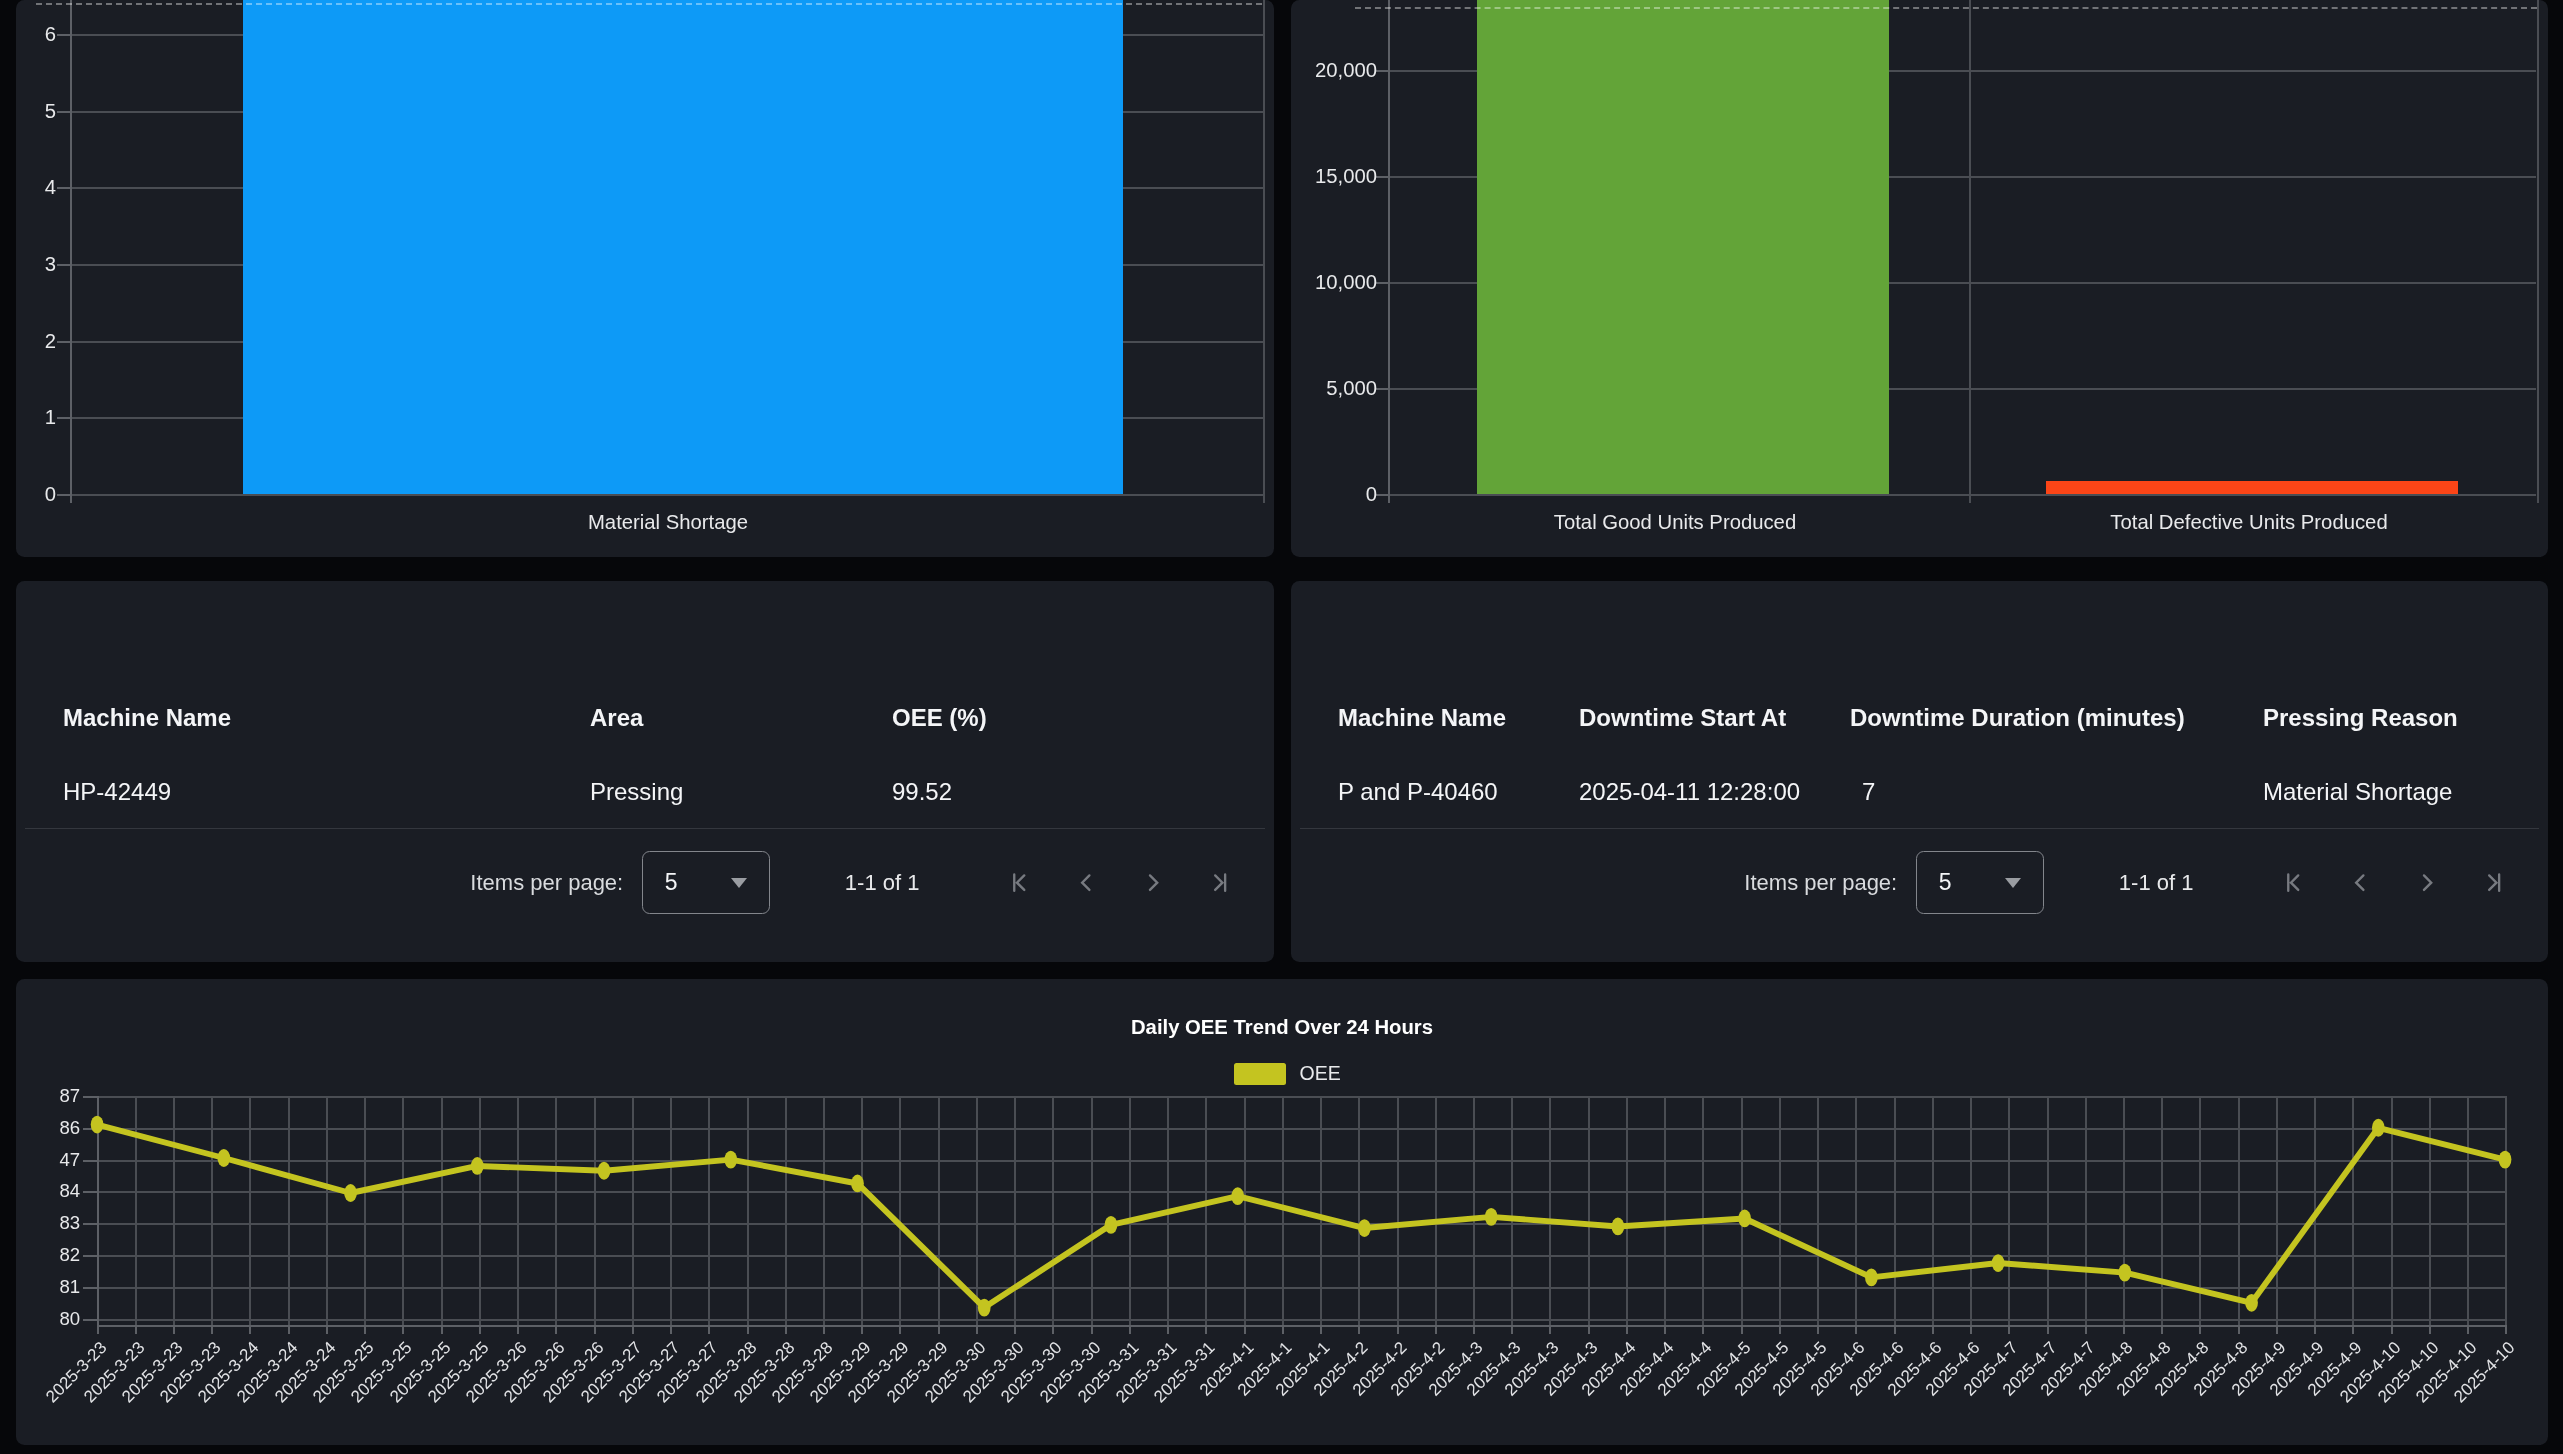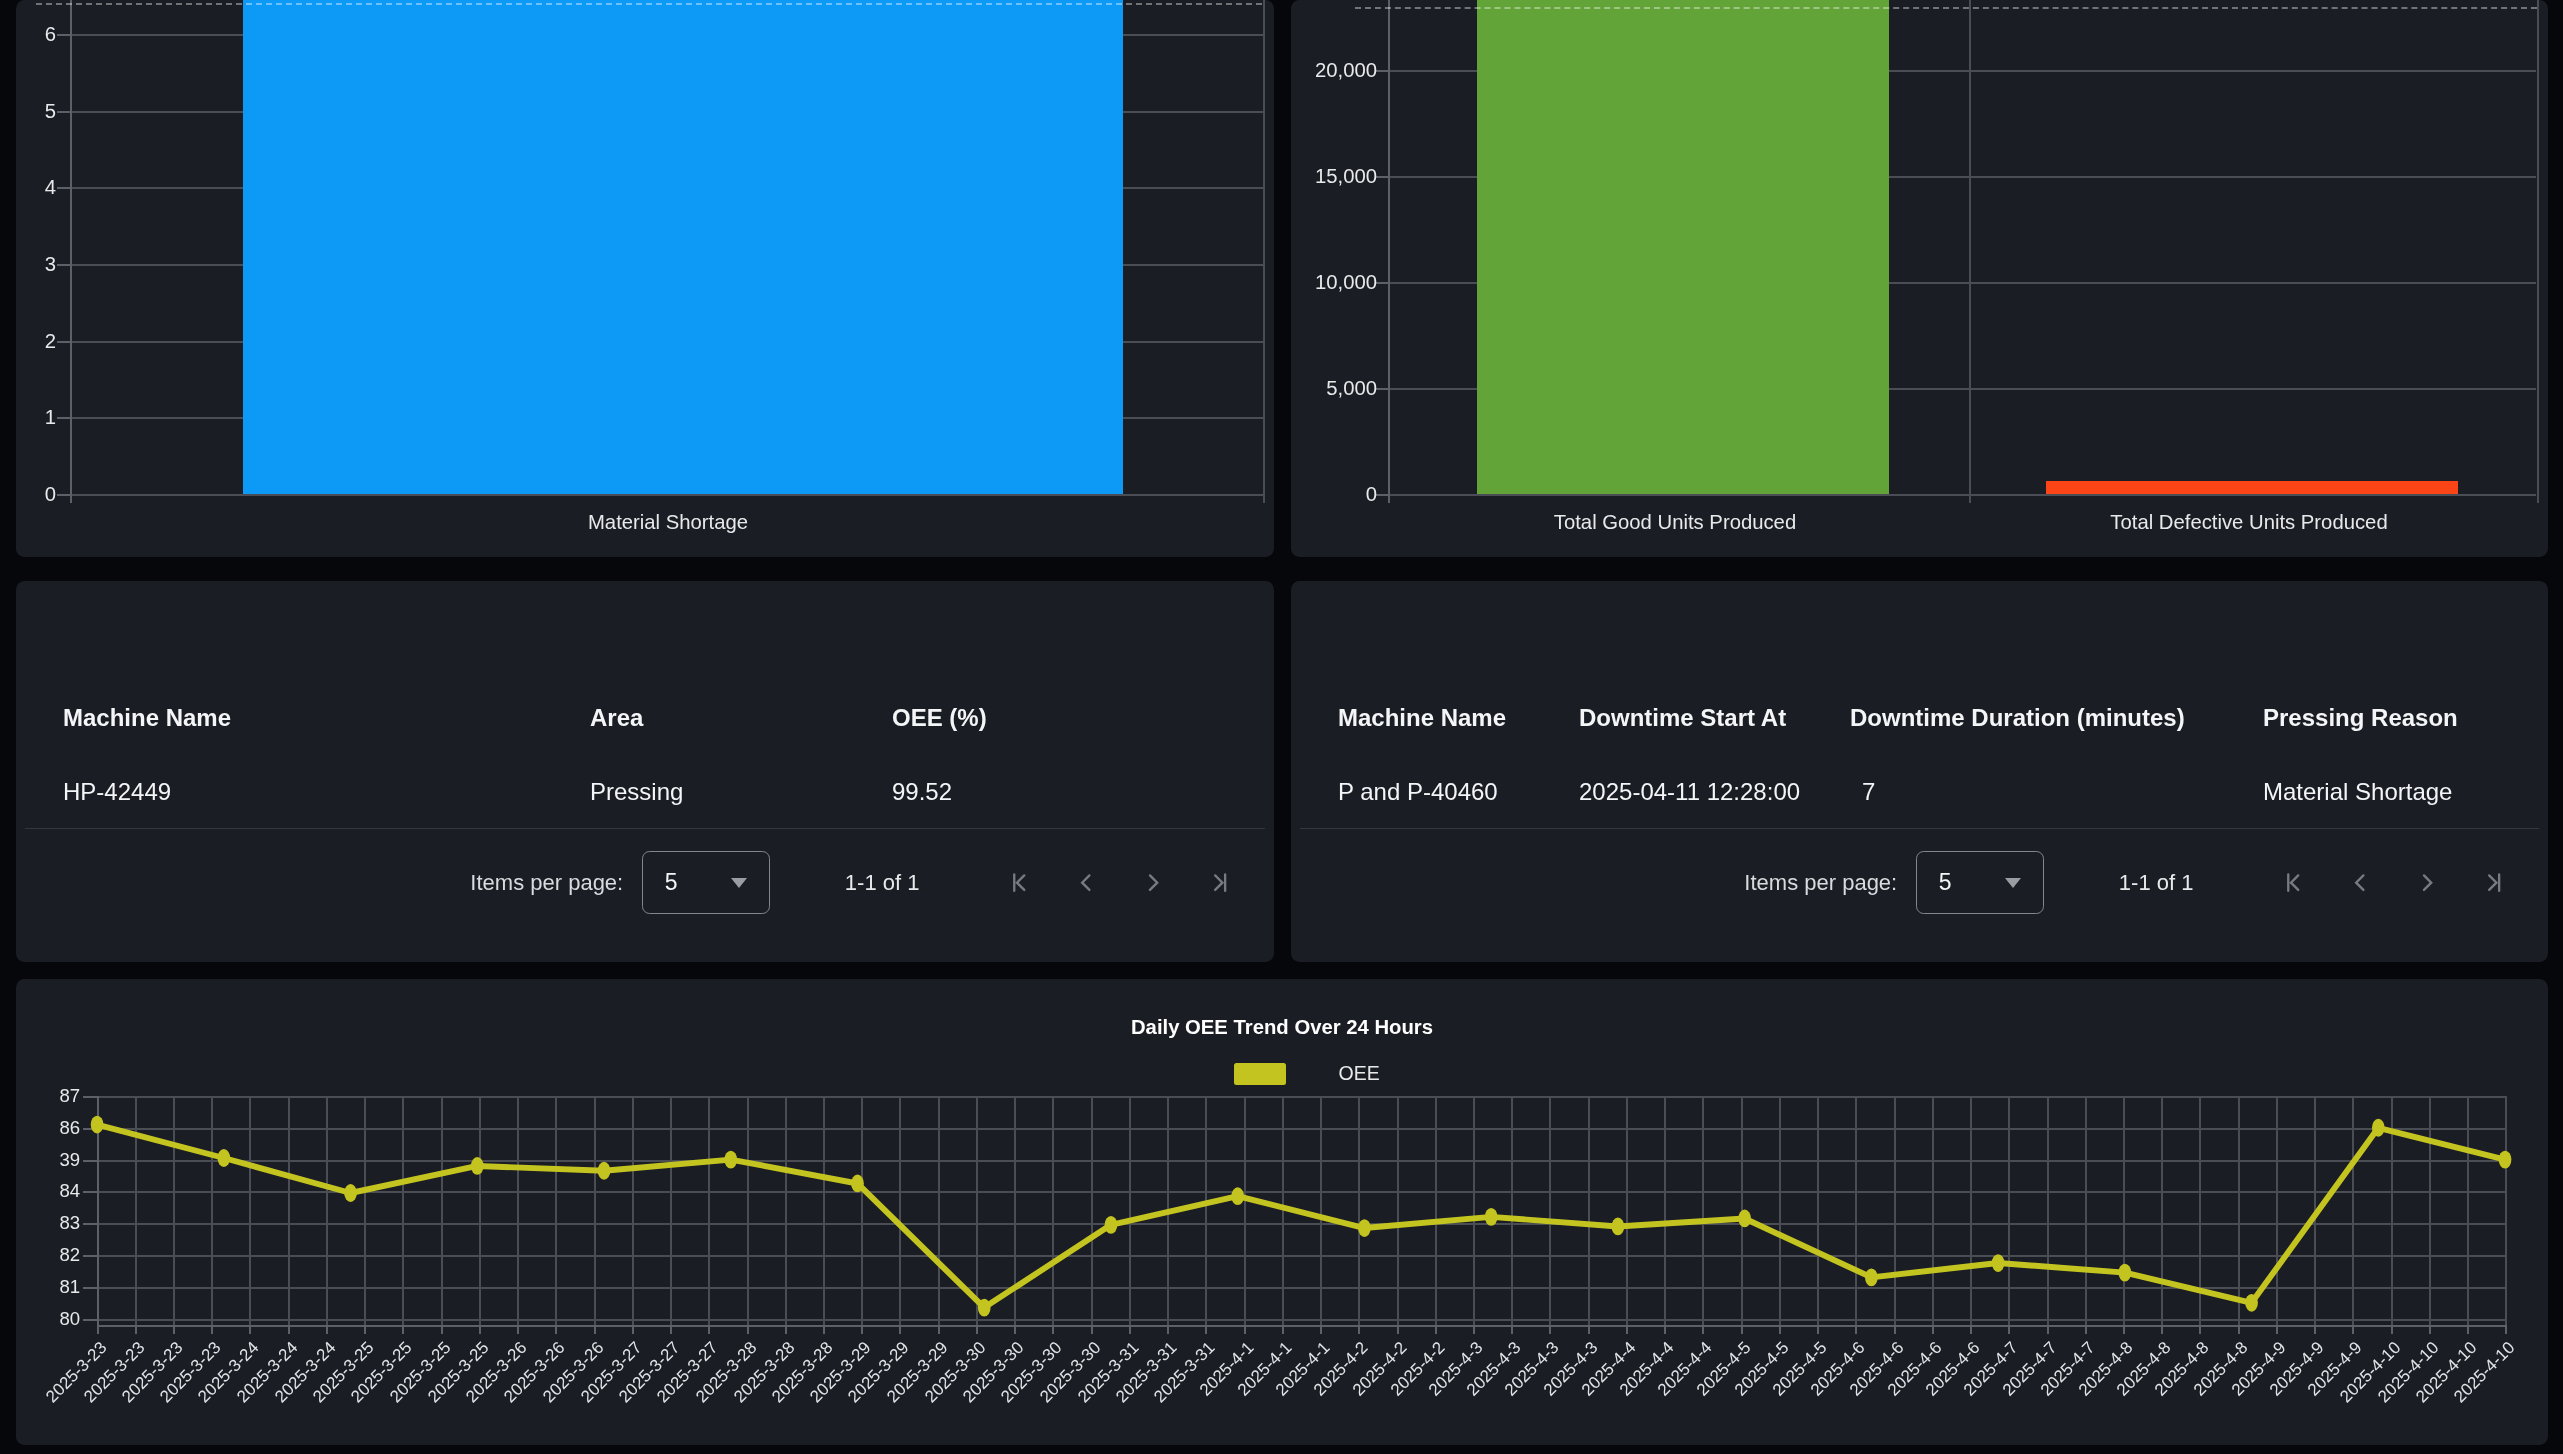--- a/index.html
+++ b/index.html
@@ -30,21 +30,21 @@
           justify-content:space-between;padding:0 22px;box-sizing:border-box;margin-right:75px;cursor:pointer;}
   .select-value{color:#f4f5f7;font-size:23px;}
   .caret{width:0;height:0;border-left:8.5px solid transparent;border-right:8.5px solid transparent;border-top:10.2px solid #9a9da2;}
   .range-label{color:#e8e9eb;font-size:22px;margin-right:47px;}
   .pager-btn{width:25.4px;height:25.4px;margin-left:41px;display:flex;align-items:center;justify-content:center;
              background:none;border:none;padding:0;cursor:default;}
   .pager-btn svg{display:block;}
   .chart-title{position:absolute;left:0;width:100%;text-align:center;color:#fff;font-size:20.3px;font-weight:bold;}
   .legend{position:absolute;display:flex;align-items:center;}
   .legend-swatch{width:52px;height:22px;border-radius:2.5px;margin-right:13.6px;}
-  .legend-label{color:#e8e9eb;font-size:19.5px;margin-left:39px;}
+  .legend-label{color:#e8e9eb;font-size:19.5px;}
   .xlab{position:absolute;color:#e2e3e6;font-size:17px;white-space:nowrap;
         transform:translateX(-100%) rotate(-45deg);transform-origin:100% 0;}
   svg.lineplot{position:absolute;left:0;top:0;pointer-events:none;}
 </style>
 </head>
 <body>
 
 <div class="card" id="card-tl">
   <div class="plot" id="bar1">
       <div class="grid-h" style="left: 54px; width: 1193px; top: 494px;"></div>
@@ -395,21 +395,21 @@
       <div class="stub" style="left: 67px; width: 13.6px; top: 276px;"></div>
       <div class="ylab" style="left: 5.1px; width: 59px; top: 276px; font-size: 18.6px;">82</div>
       <div class="grid-h" style="left: 81px; width: 2409px; top: 244px;"></div>
       <div class="stub" style="left: 67px; width: 13.6px; top: 244px;"></div>
       <div class="ylab" style="left: 5.1px; width: 59px; top: 244px; font-size: 18.6px;">83</div>
       <div class="grid-h" style="left: 81px; width: 2409px; top: 212px;"></div>
       <div class="stub" style="left: 67px; width: 13.6px; top: 212px;"></div>
       <div class="ylab" style="left: 5.1px; width: 59px; top: 212px; font-size: 18.6px;">84</div>
       <div class="grid-h" style="left: 81px; width: 2409px; top: 181px;"></div>
       <div class="stub" style="left: 67px; width: 13.6px; top: 181px;"></div>
-      <div class="ylab" style="left: 5.1px; width: 59px; top: 181px; font-size: 18.6px;">39</div>
+      <div class="ylab" style="left: 5.1px; width: 59px; top: 181px; font-size: 18.6px;">47</div>
       <div class="grid-h" style="left: 81px; width: 2409px; top: 149px;"></div>
       <div class="stub" style="left: 67px; width: 13.6px; top: 149px;"></div>
       <div class="ylab" style="left: 5.1px; width: 59px; top: 149px; font-size: 18.6px;">86</div>
       <div class="grid-h" style="left: 81px; width: 2409px; top: 117px;"></div>
       <div class="stub" style="left: 67px; width: 13.6px; top: 117px;"></div>
       <div class="ylab" style="left: 5.1px; width: 59px; top: 117px; font-size: 18.6px;">87</div>
       <div class="grid-h axis-line" style="left: 81px; width: 2409px; top: 346px;"></div>
       <div class="grid-v axis-line" style="left: 81px; top: 117px; height: 229px;"></div>
       <svg class="lineplot" width="2532" height="466" viewBox="0 0 2987 550">
         <polyline points="95,171.81300000000022 244.57894736842104,211.26150000000013 394.1578947368421,252.5884999999999 543.7368421052631,220.6540000000001 693.3157894736842,226.2894999999998 842.8947368421053,213.14 992.4736842105264,241.3175 1142.0526315789473,387.84050000000025 1291.6315789473683,290.1584999999999 1441.2105263157894,256.34550000000024 1590.7894736842106,293.9155000000002 1740.3684210526317,280.7659999999999 1889.9473684210527,292.0369999999998 2039.5263157894738,282.64449999999977 2189.1052631578946,352.1490000000001 2338.684210526316,335.2425 2488.2631578947367,346.5134999999999 2637.842105263158,382.20500000000004 2787.4210526315787,175.57 2937,213.14" fill="none" stroke="#c4c420" stroke-width="7" stroke-linejoin="round" stroke-linecap="round"></polyline>

